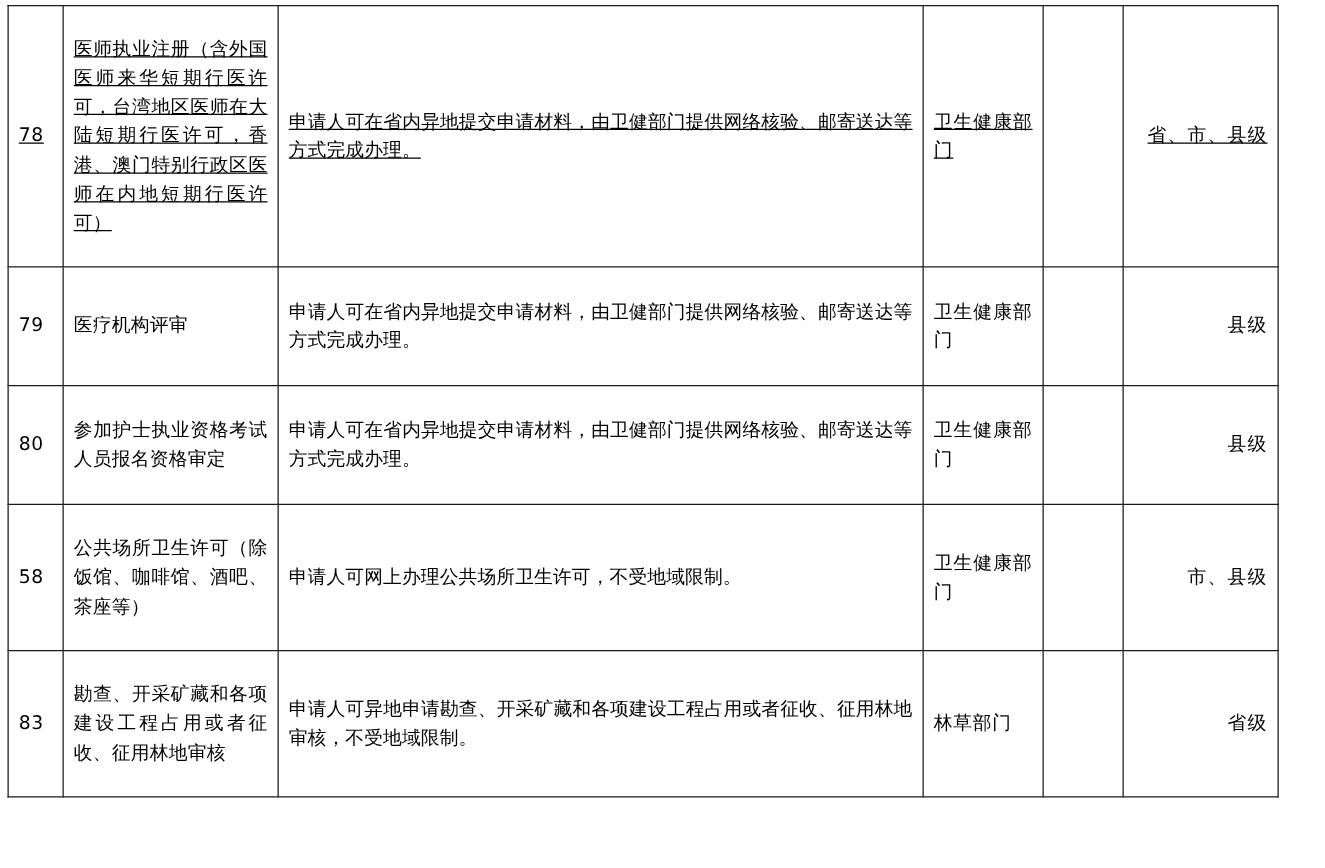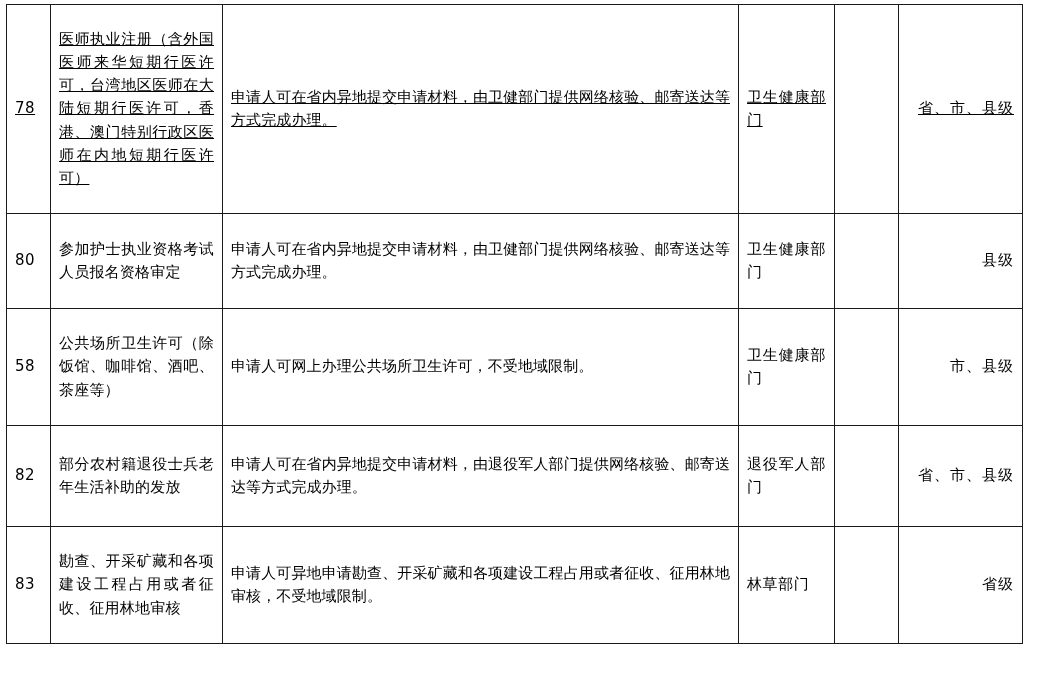--- a/index.html
+++ b/index.html
@@ -88,44 +88,44 @@
     </colgroup>
     <tbody>
       <tr class="r1">
         <td class="index">78</td>
         <td class="item">医师执业注册（含外国医师来华短期行医许可，台湾地区医师在大陆短期行医许可，香港、澳门特别行政区医师在内地短期行医许可）</td>
         <td class="desc">申请人可在省内异地提交申请材料，由卫健部门提供网络核验、邮寄送达等方式完成办理。</td>
         <td class="dept">卫生健康部门</td>
         <td class="blank"></td>
         <td class="level">省、市、县级</td>
       </tr>
+      <tr class="r2">
+        <td class="index">79</td>
+        <td class="item">医疗机构评审</td>
+        <td class="desc">申请人可在省内异地提交申请材料，由卫健部门提供网络核验、邮寄送达等方式完成办理。</td>
+        <td class="dept">卫生健康部门</td>
+        <td class="blank"></td>
+        <td class="level">县级</td>
+      </tr>
       <tr class="r3">
         <td class="index">80</td>
         <td class="item">参加护士执业资格考试人员报名资格审定</td>
         <td class="desc">申请人可在省内异地提交申请材料，由卫健部门提供网络核验、邮寄送达等方式完成办理。</td>
         <td class="dept">卫生健康部门</td>
         <td class="blank"></td>
         <td class="level">县级</td>
       </tr>
       <tr class="r4">
         <td class="index">58</td>
         <td class="item">公共场所卫生许可（除饭馆、咖啡馆、酒吧、茶座等）</td>
         <td class="desc">申请人可网上办理公共场所卫生许可，不受地域限制。</td>
         <td class="dept">卫生健康部门</td>
         <td class="blank"></td>
         <td class="level">市、县级</td>
       </tr>
-      <tr class="r5">
-        <td class="index">82</td>
-        <td class="item">部分农村籍退役士兵老年生活补助的发放</td>
-        <td class="desc">申请人可在省内异地提交申请材料，由退役军人部门提供网络核验、邮寄送达等方式完成办理。</td>
-        <td class="dept">退役军人部门</td>
-        <td class="blank"></td>
-        <td class="level">省、市、县级</td>
-      </tr>
       <tr class="r6">
         <td class="index">83</td>
         <td class="item">勘查、开采矿藏和各项建设工程占用或者征收、征用林地审核</td>
         <td class="desc">申请人可异地申请勘查、开采矿藏和各项建设工程占用或者征收、征用林地审核，不受地域限制。</td>
         <td class="dept">林草部门</td>
         <td class="blank"></td>
         <td class="level">省级</td>
       </tr>
     </tbody>
   </table>

